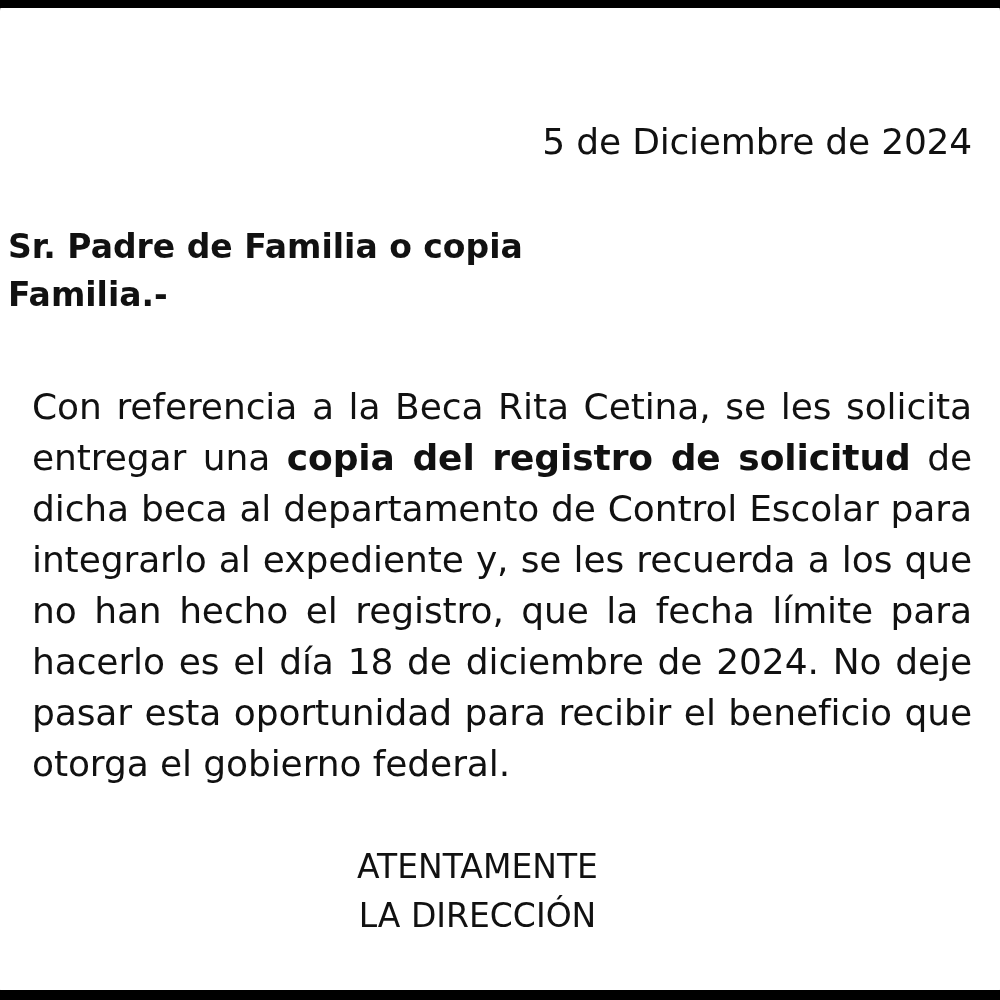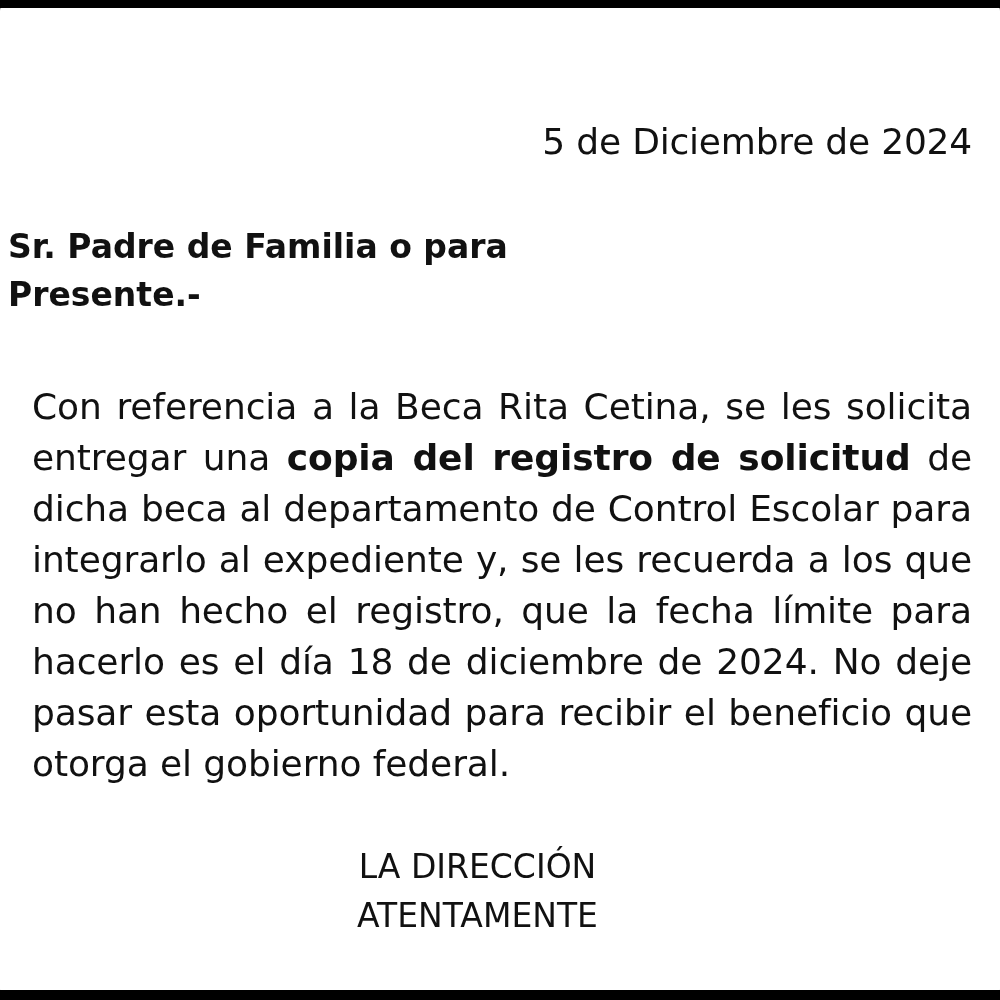--- a/index.html
+++ b/index.html
@@ -93,28 +93,28 @@
 
 <div class="page">
 
   <div class="bar-top"></div>
 
   <div class="content">
 
     <div class="date-line">5 de Diciembre de 2024</div>
 
     <div class="salutation">
-      <div>Sr. Padre de Familia o para</div>
-      <div>Presente.-</div>
+      <div>Sr. Padre de Familia o copia</div>
+      <div>Familia.-</div>
     </div>
 
     <div class="body-text"><span>Con referencia a la Beca Rita Cetina, se les solicita entregar una </span><b>copia del registro de solicitud</b><span> de dicha beca al departamento de Control Escolar para integrarlo al expediente y, se les recuerda a los que no han hecho el registro, que la fecha límite para hacerlo es el día 18 de diciembre de 2024. No deje pasar esta oportunidad para recibir el beneficio que otorga el gobierno federal.</span></div>
 
     <div class="closing">
+      <div>ATENTAMENTE</div>
       <div>LA DIRECCIÓN</div>
-      <div>ATENTAMENTE</div>
     </div>
 
   </div>
 
   <div class="bar-bottom"></div>
 
 </div>
 
 </body></html>

